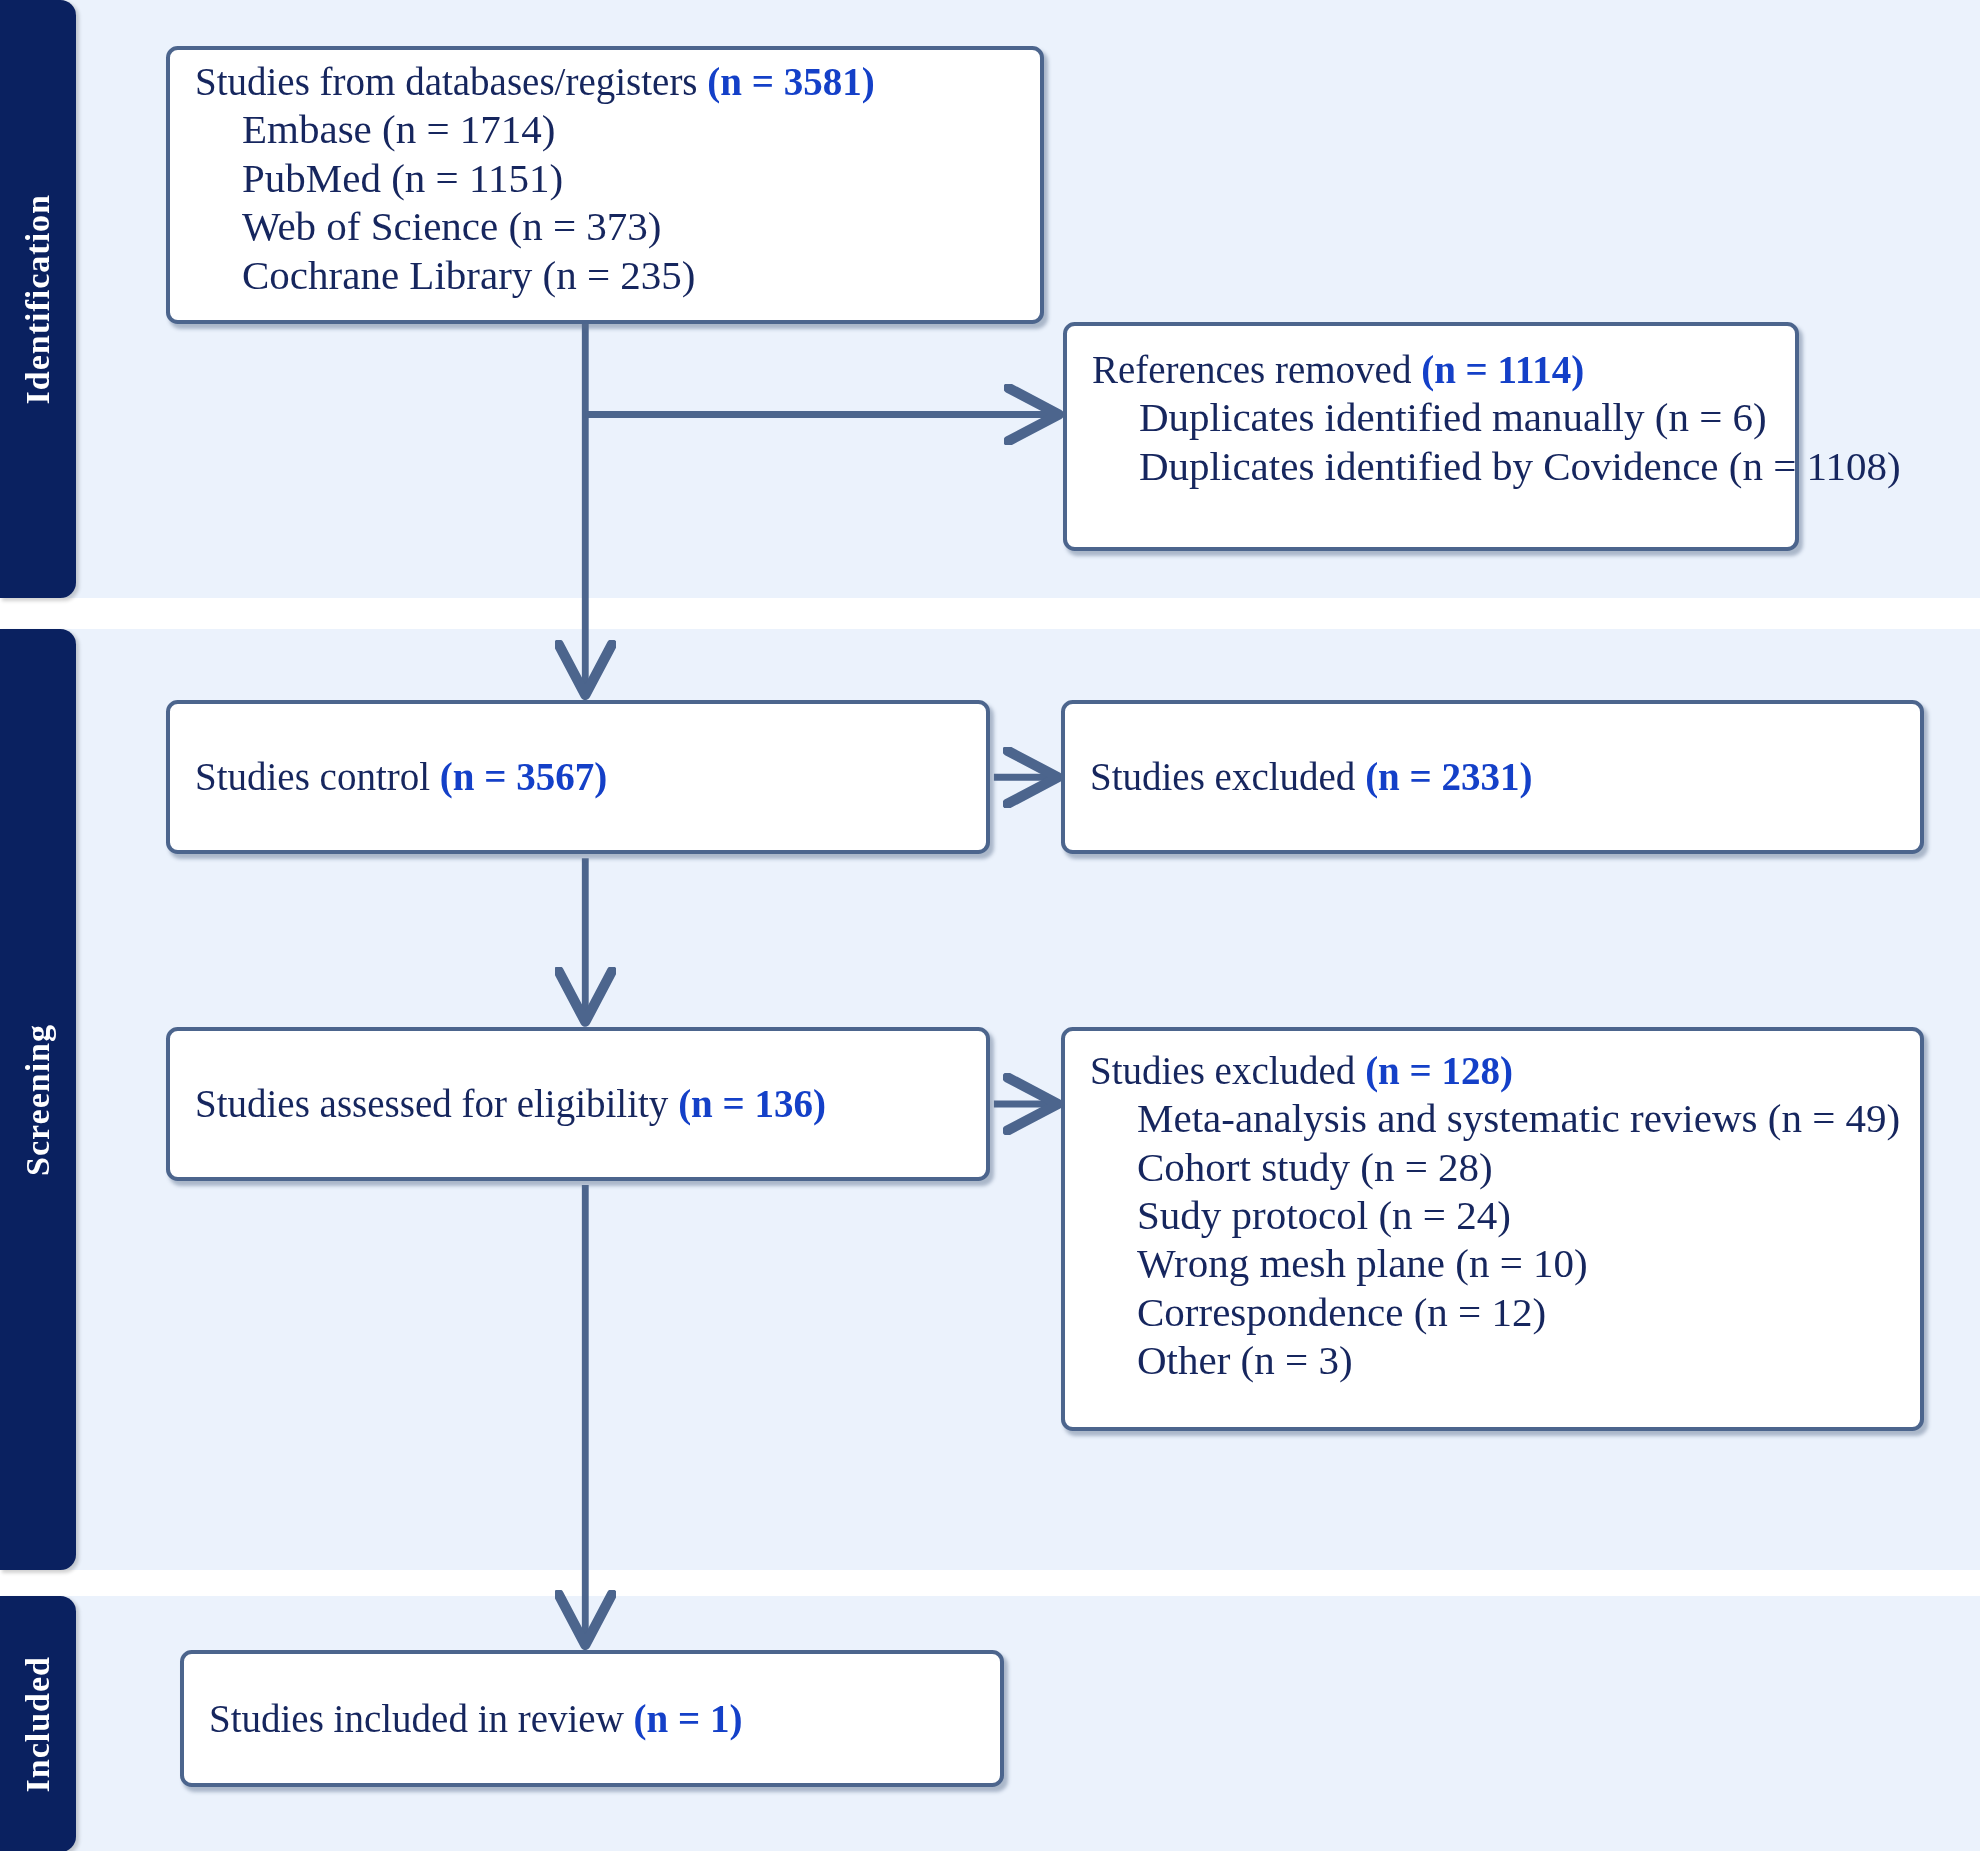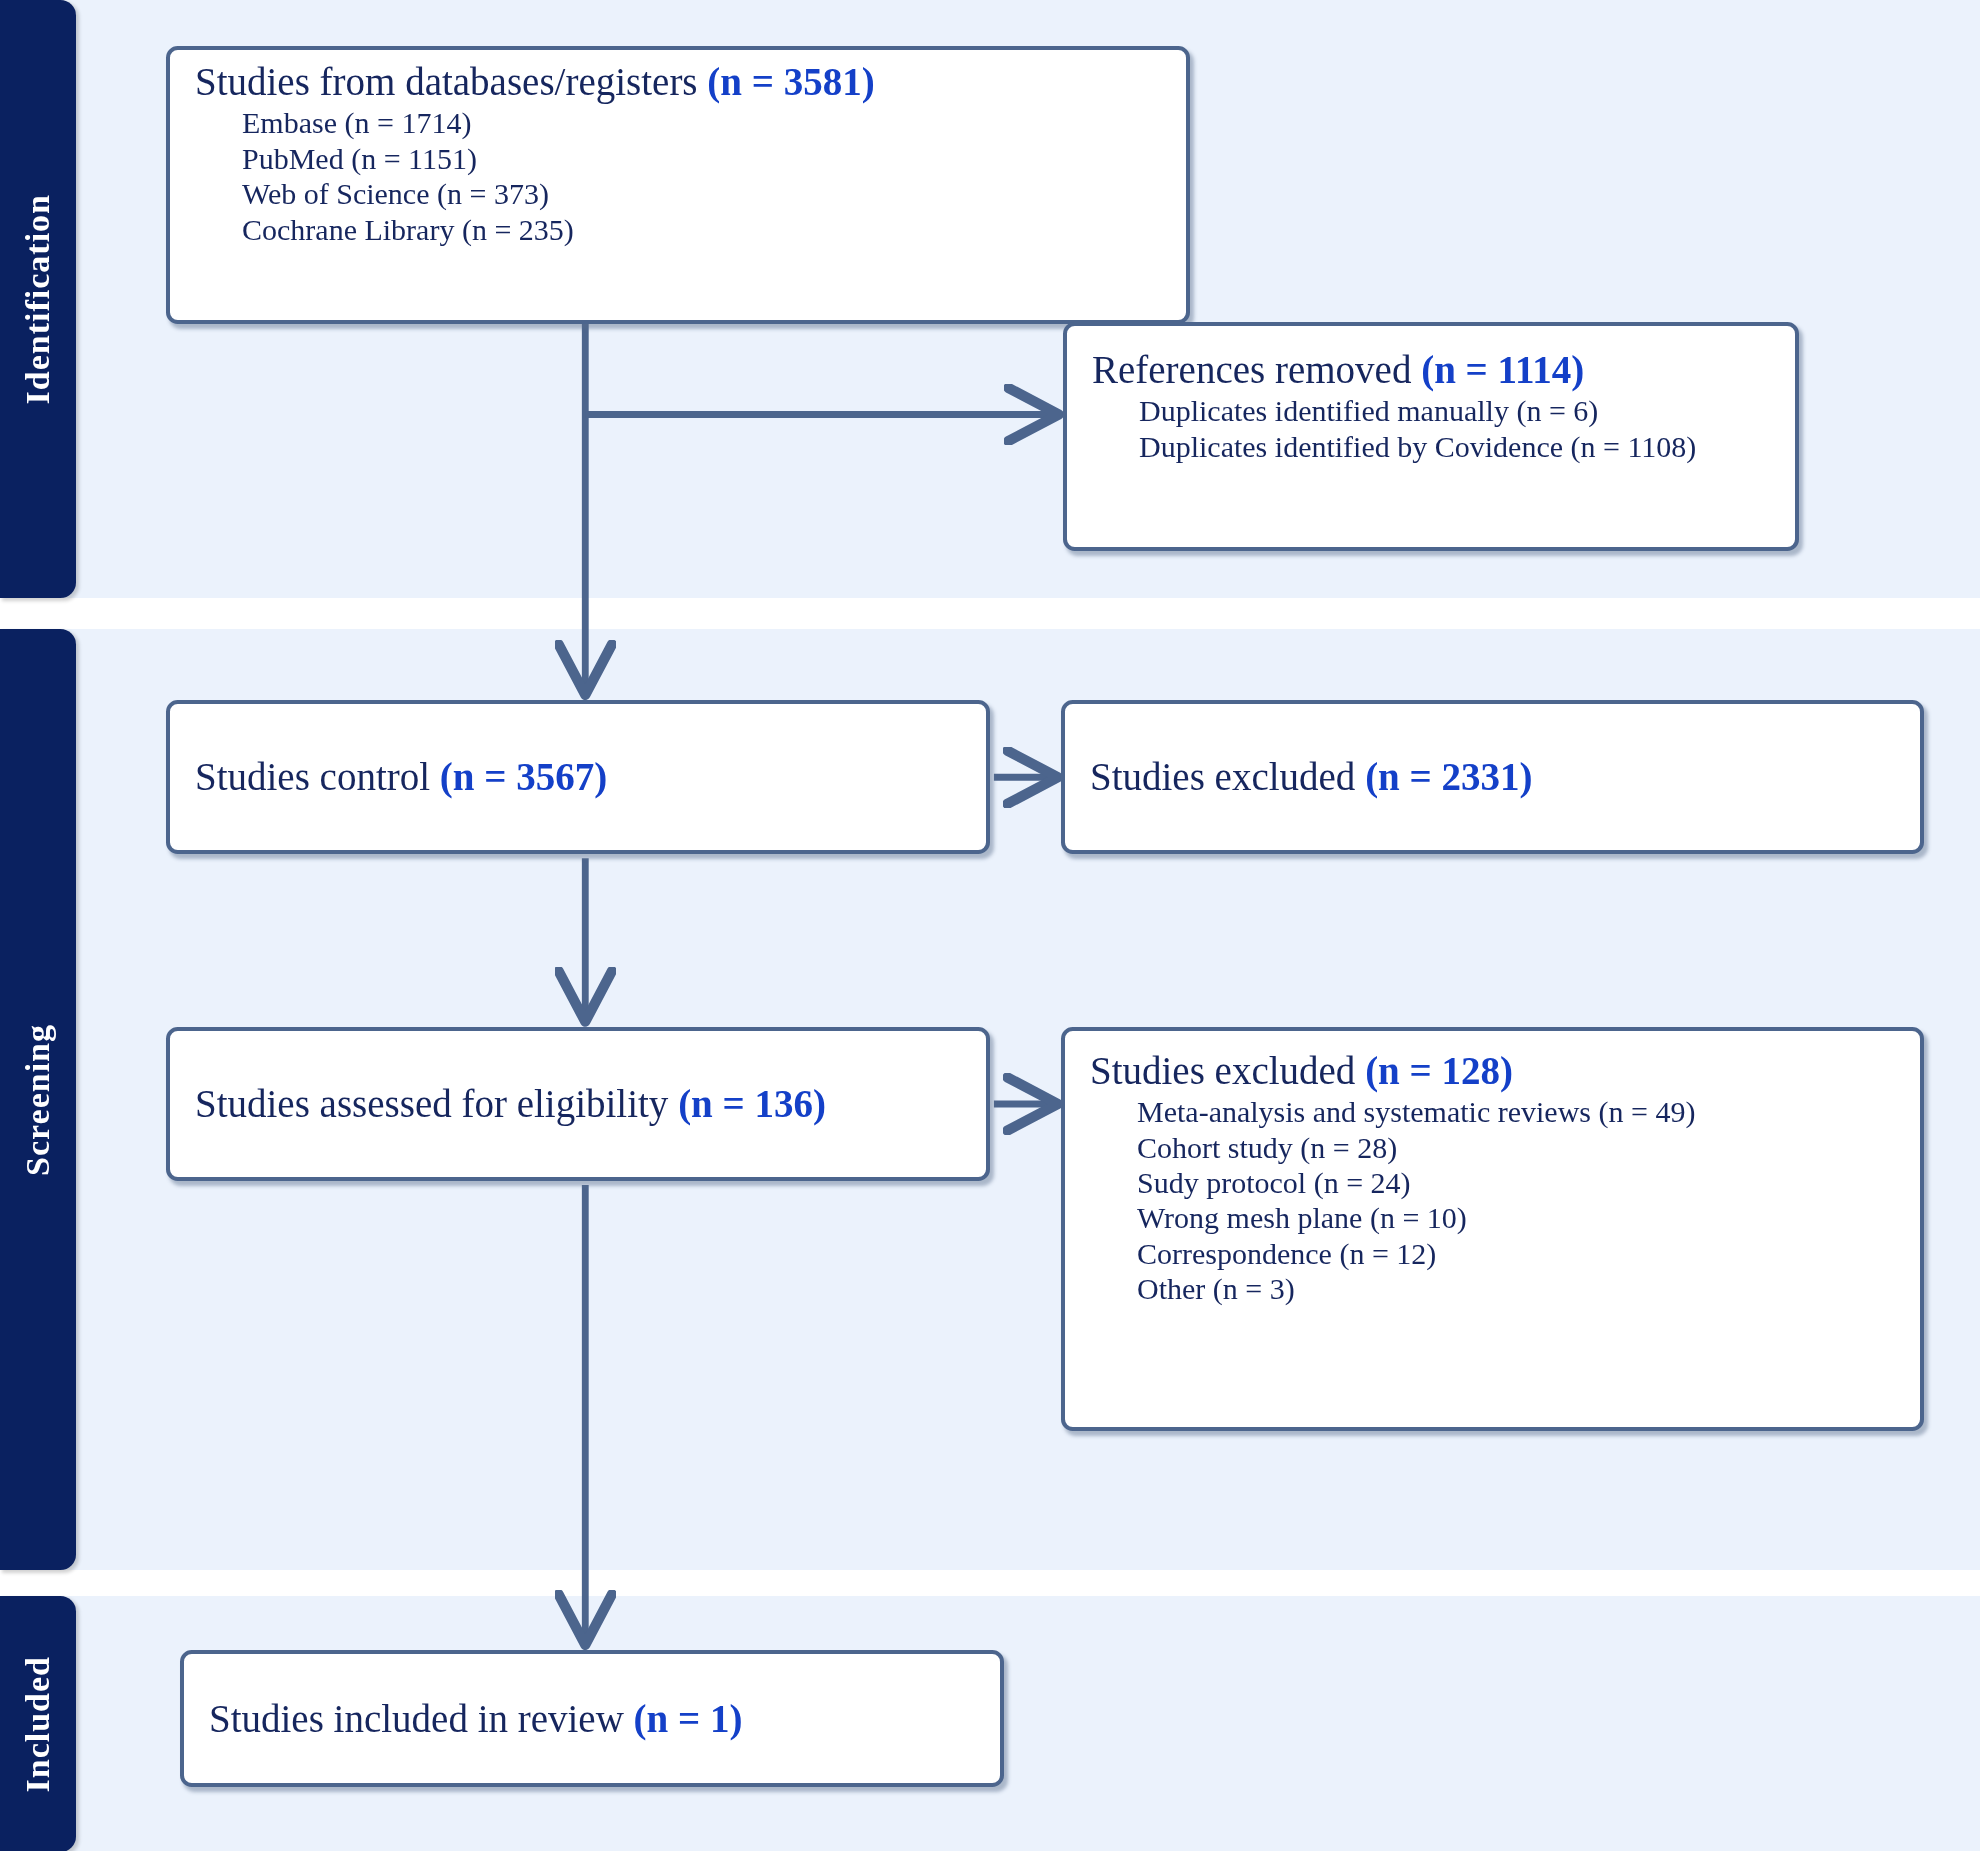--- a/index.html
+++ b/index.html
@@ -54,30 +54,30 @@
     line-height:1.12;
     padding:0 0 0 25px;
     white-space:nowrap;
   }
   .fbox .ftitle .num{color:#1440c8;font-weight:bold;}
   .fbox ul{
     margin:2px 0 0 0;padding:0;list-style:none;
   }
   .fbox ul li{
     color:#16265e;
-    font-size:30px;
+    font-size:41px;
     line-height:1.18;
     padding-left:72px;
     white-space:nowrap;
   }
   .fbox.centered{justify-content:center;}
   .fbox.hasList{justify-content:flex-start;}
 
   
-  #box-databases     {left:166px;  top:46px;   width:1024px; height:278px;}
+  #box-databases     {left:166px;  top:46px;   width:878px; height:278px;}
   #box-refremoved    {left:1063px; top:322px;  width:736px; height:229px;}
   #box-screened      {left:166px;  top:700px;  width:824px; height:154px;}
   #box-excluded-1    {left:1061px; top:700px;  width:863px; height:154px;}
   #box-eligibility   {left:166px;  top:1027px; width:824px; height:154px;}
   #box-excluded-2    {left:1061px; top:1027px; width:863px; height:404px;}
   #box-included      {left:180px;  top:1650px; width:824px; height:137px;}
 
   #box-databases   .pad{padding-top:9.8px;}
   #box-refremoved  .pad{padding-top:21.5px;}
   #box-excluded-2  .pad{padding-top:17.6px;}

